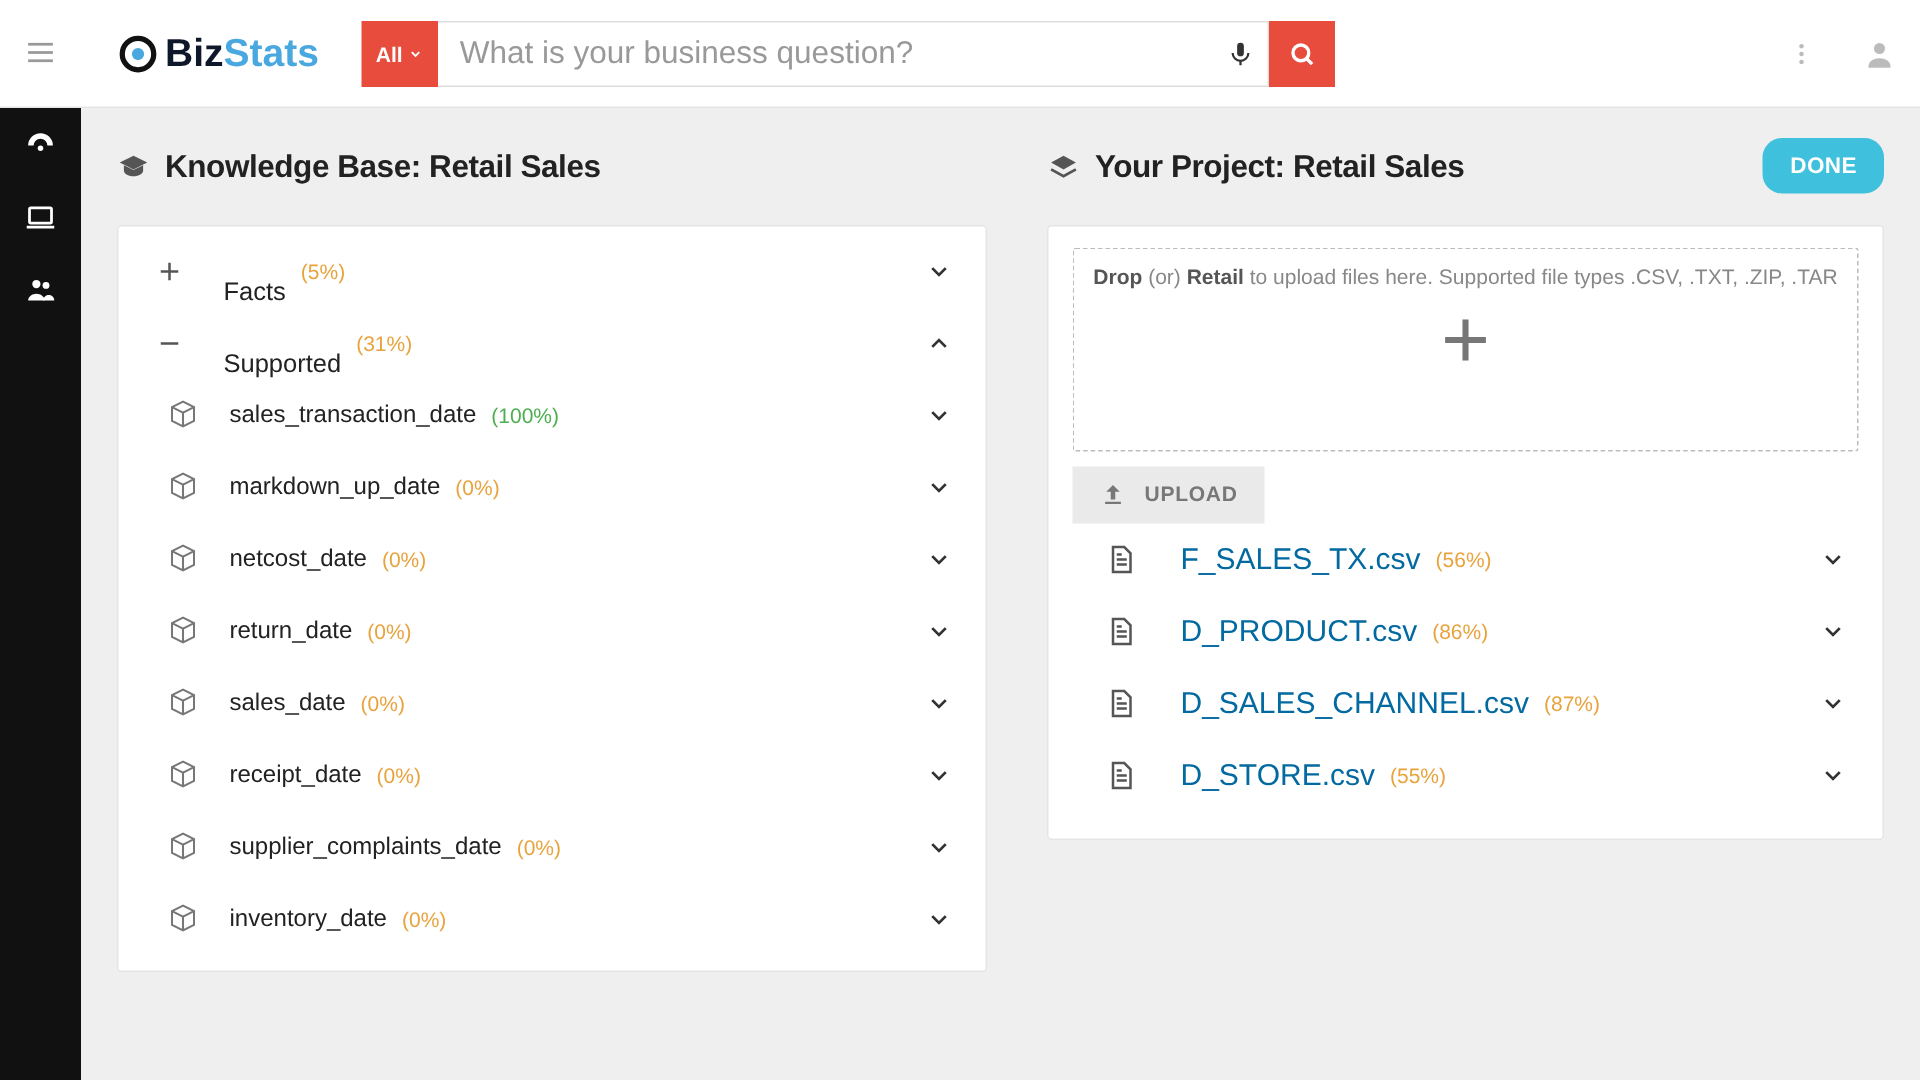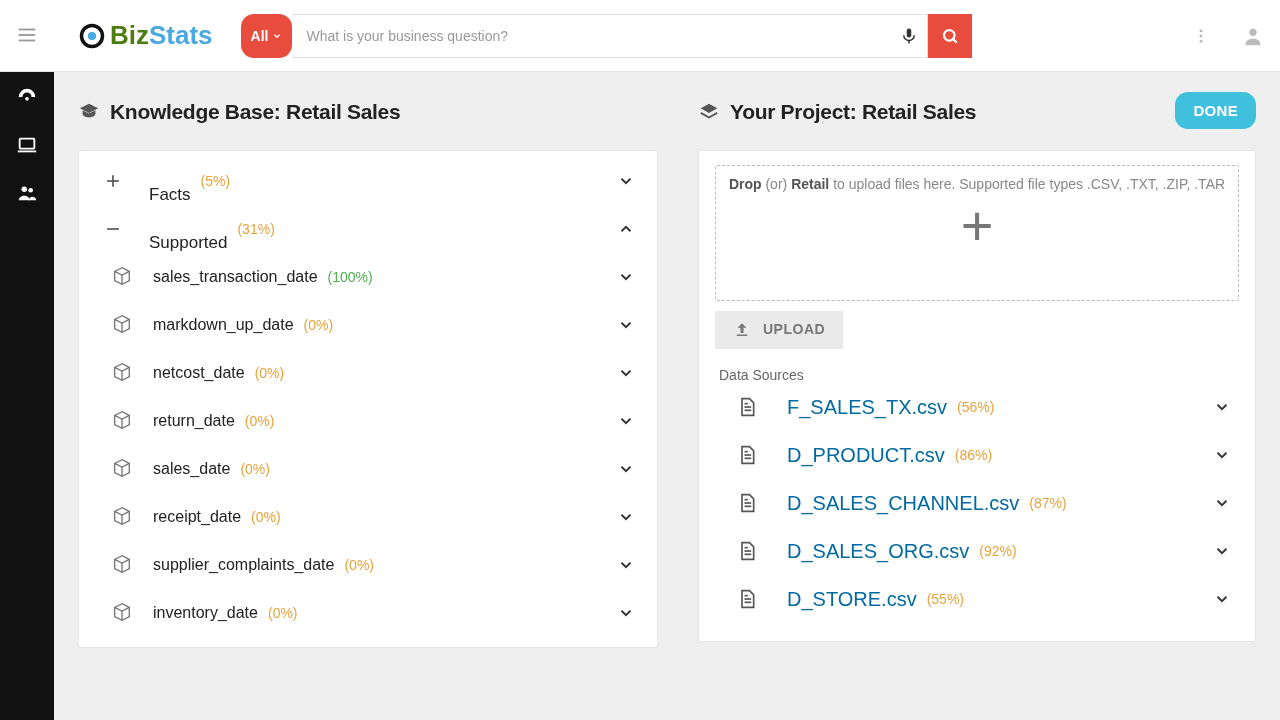--- a/index.html
+++ b/index.html
@@ -2,29 +2,29 @@
 <html><head>
 <meta charset="utf-8">
 <style>
 * { margin: 0; padding: 0; box-sizing: border-box; }
 body { font-family: -apple-system, BlinkMacSystemFont, "Segoe UI", Helvetica, Arial, sans-serif; background: #efefef; width: 1280px; height: 720px; overflow: hidden; }
 
 
 .header { height: 72px; background: #fff; border-bottom: 1px solid #e5e5e5; display: flex; align-items: center; padding: 0 16px; }
 .hamburger { width: 24px; height: 24px; color: #999; cursor: pointer; margin-right: 38px; }
 .logo { display: flex; align-items: center; font-size: 26px; font-weight: 700; color: #111; margin-right: 28px; }
-.logo .biz { color: #4d7c0f; }
+.logo .biz { color: #0f172a; }
 .logo .stats-s { color: #4aa8e0; }
 .logo-icon { width: 28px; height: 28px; margin-right: 4px; }
 
 .search-wrap { display: flex; align-items: center; height: 44px; }
-.search-all { background: #e84c3d; color: #fff; height: 44px; display: flex; align-items: center; padding: 0 10px; font-size: 14px; font-weight: 600; cursor: pointer; border-radius: 13px; }
+.search-all { background: #e84c3d; color: #fff; height: 44px; display: flex; align-items: center; padding: 0 10px; font-size: 14px; font-weight: 600; cursor: pointer; }
 .search-all .chev { margin-left: 4px; }
 .search-input-wrap { position: relative; }
-.search-input { width: 636px; height: 44px; border: 1px solid #ddd; border-left: none; padding: 0 40px 0 14px; font-size: 14px; color: #333; outline: none; }
+.search-input { width: 554px; height: 44px; border: 1px solid #ddd; border-left: none; padding: 0 40px 0 14px; font-size: 21px; color: #333; outline: none; }
 .search-input::placeholder { color: #999; }
 .mic-icon { position: absolute; right: 10px; top: 50%; transform: translateY(-50%); color: #333; }
 .search-btn { background: #e84c3d; color: #fff; height: 44px; width: 44px; display: flex; align-items: center; justify-content: center; cursor: pointer; }
 
 .header-right { margin-left: auto; display: flex; align-items: center; gap: 32px; }
 .header-right .icon { color: #bbb; cursor: pointer; }
 
 
 .leftrail { position: absolute; left: 0; top: 72px; bottom: 0; width: 54px; background: #111; display: flex; flex-direction: column; align-items: center; padding-top: 14px; gap: 26px; }
 .leftrail .item { color: #fff; cursor: pointer; }
@@ -347,21 +347,20 @@
       </div>
 
       <button class="upload-btn">
         <svg width="18" height="18" viewBox="0 0 24 24" fill="currentColor">
             <path d="M12 3 6 9h4v7h4V9h4l-6-6z"></path>
             <rect x="5" y="18" width="14" height="2"></rect>
           </svg>
         <span>UPLOAD</span>
       </button>
 
-      <div class="ds-title">Data Sources</div>
 
       <div id="ds-items">
           <div class="ds-row">
             <span class="doc-icon">
               <svg width="20" height="20" viewBox="0 0 24 24" fill="currentColor">
                 <path d="M6 2h9l5 5v15H6V2z" fill="none" stroke="currentColor" stroke-width="2"></path>
                 <line x1="9" y1="12" x2="17" y2="12" stroke="currentColor" stroke-width="2"></line>
                 <line x1="9" y1="16" x2="17" y2="16" stroke="currentColor" stroke-width="2"></line>
                 <line x1="9" y1="8" x2="13" y2="8" stroke="currentColor" stroke-width="2"></line>
               </svg>
@@ -410,37 +409,20 @@
           </div>
           <div class="ds-row">
             <span class="doc-icon">
               <svg width="20" height="20" viewBox="0 0 24 24" fill="currentColor">
                 <path d="M6 2h9l5 5v15H6V2z" fill="none" stroke="currentColor" stroke-width="2"></path>
                 <line x1="9" y1="12" x2="17" y2="12" stroke="currentColor" stroke-width="2"></line>
                 <line x1="9" y1="16" x2="17" y2="16" stroke="currentColor" stroke-width="2"></line>
                 <line x1="9" y1="8" x2="13" y2="8" stroke="currentColor" stroke-width="2"></line>
               </svg>
             </span>
-            <span class="label">D_SALES_ORG.csv</span>
-            <span class="pct">(92%)</span>
-            <span class="caret-right">
-              <svg width="18" height="18" viewBox="0 0 24 24" fill="none" stroke="currentColor" stroke-width="2.5">
-                <polyline points="6 9 12 15 18 9"></polyline>
-              </svg>
-            </span>
-          </div>
-          <div class="ds-row">
-            <span class="doc-icon">
-              <svg width="20" height="20" viewBox="0 0 24 24" fill="currentColor">
-                <path d="M6 2h9l5 5v15H6V2z" fill="none" stroke="currentColor" stroke-width="2"></path>
-                <line x1="9" y1="12" x2="17" y2="12" stroke="currentColor" stroke-width="2"></line>
-                <line x1="9" y1="16" x2="17" y2="16" stroke="currentColor" stroke-width="2"></line>
-                <line x1="9" y1="8" x2="13" y2="8" stroke="currentColor" stroke-width="2"></line>
-              </svg>
-            </span>
             <span class="label">D_STORE.csv</span>
             <span class="pct">(55%)</span>
             <span class="caret-right">
               <svg width="18" height="18" viewBox="0 0 24 24" fill="none" stroke="currentColor" stroke-width="2.5">
                 <polyline points="6 9 12 15 18 9"></polyline>
               </svg>
             </span>
           </div>
         </div>
     </div>

